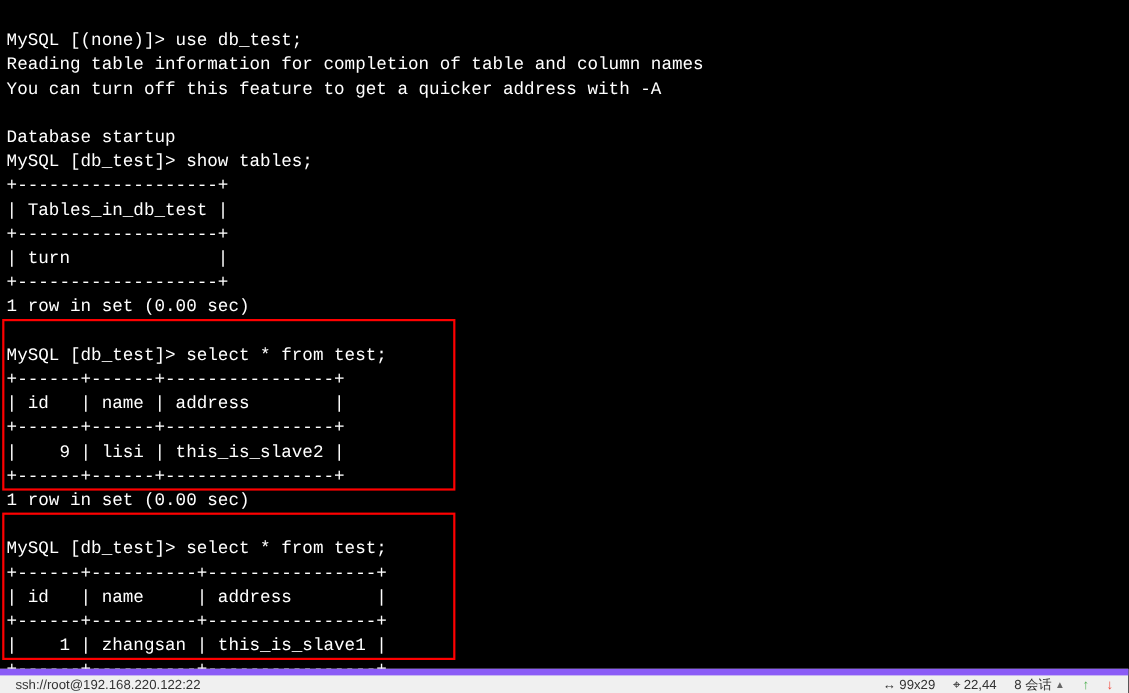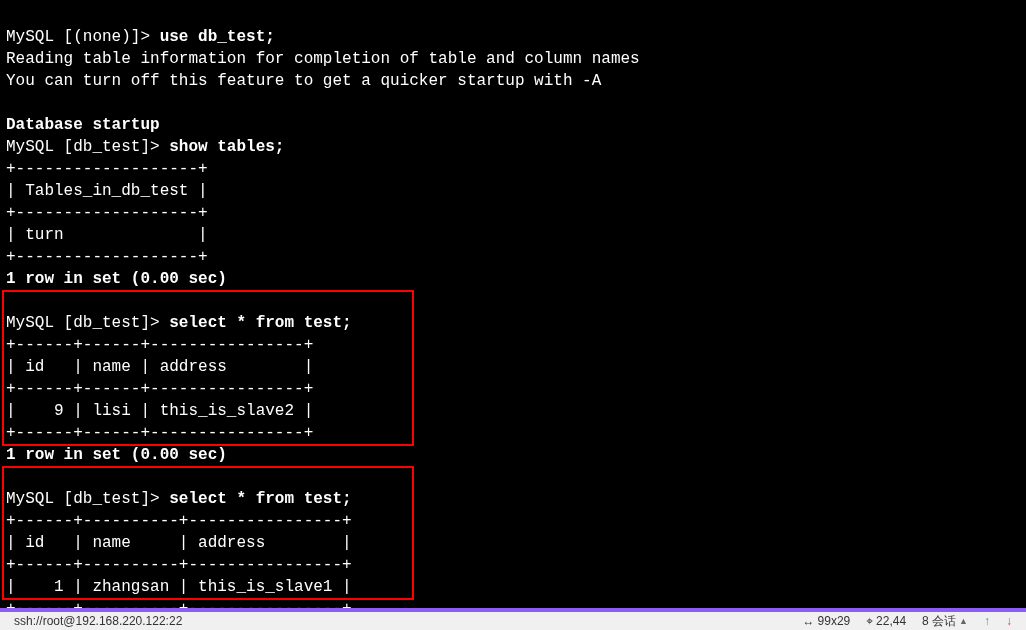--- a/index.html
+++ b/index.html
@@ -11,60 +11,60 @@
     font-size: 16px;
     line-height: 22px;
     color: #fff;
     overflow: hidden;
     position: relative;
   }
   .terminal {
     padding: 4px 6px;
     white-space: pre;
   }
-  .bold { font-weight: bold; }
+  .bold { font-weight: normal; }
   .redbox {
     position: absolute;
     border: 2px solid #ff0000;
     pointer-events: none;
   }
   .statusbar {
     position: absolute;
     bottom: 0;
     left: 0;
     right: 0;
     height: 22px;
     background: #f0f0f0;
     color: #333;
     font-family: "Segoe UI", Arial, sans-serif;
     font-size: 12px;
     display: flex;
     align-items: center;
     padding: 0 6px;
-    border-top: 4px solid #8b5cf6;
+    border-top: 6px solid #8b5cf6;
   }
   .statusbar .left { flex: 0 0 auto; }
   .statusbar .spacer { flex: 1 1 auto; }
   .statusbar .item {
     padding: 0 8px;
     display: flex;
     align-items: center;
     gap: 3px;
   }
   .arrow-up { color: #4caf50; font-weight:bold;}
   .arrow-down { color: #f44336; font-weight:bold;}
   .tri { font-size: 9px; color:#666; }
 </style>
 </head>
 <body>
 
 <div class="terminal">
 <span>MySQL [(none)]&gt;</span> <span class="bold">use db_test;</span>
 <span>Reading table information for completion of table and column names</span>
-<span>You can turn off this feature to get a quicker startup with -A</span>
+<span>You can turn off this feature to get a quicker address with -A</span>
 
 <span class="bold">Database startup</span>
 <span>MySQL [db_test]&gt;</span> <span class="bold">show tables;</span>
 <span>+-------------------+</span>
 <span>| Tables_in_db_test |</span>
 <span>+-------------------+</span>
 <span>| turn              |</span>
 <span>+-------------------+</span>
 <span class="bold">1 row in set (0.00 sec)</span>
 

